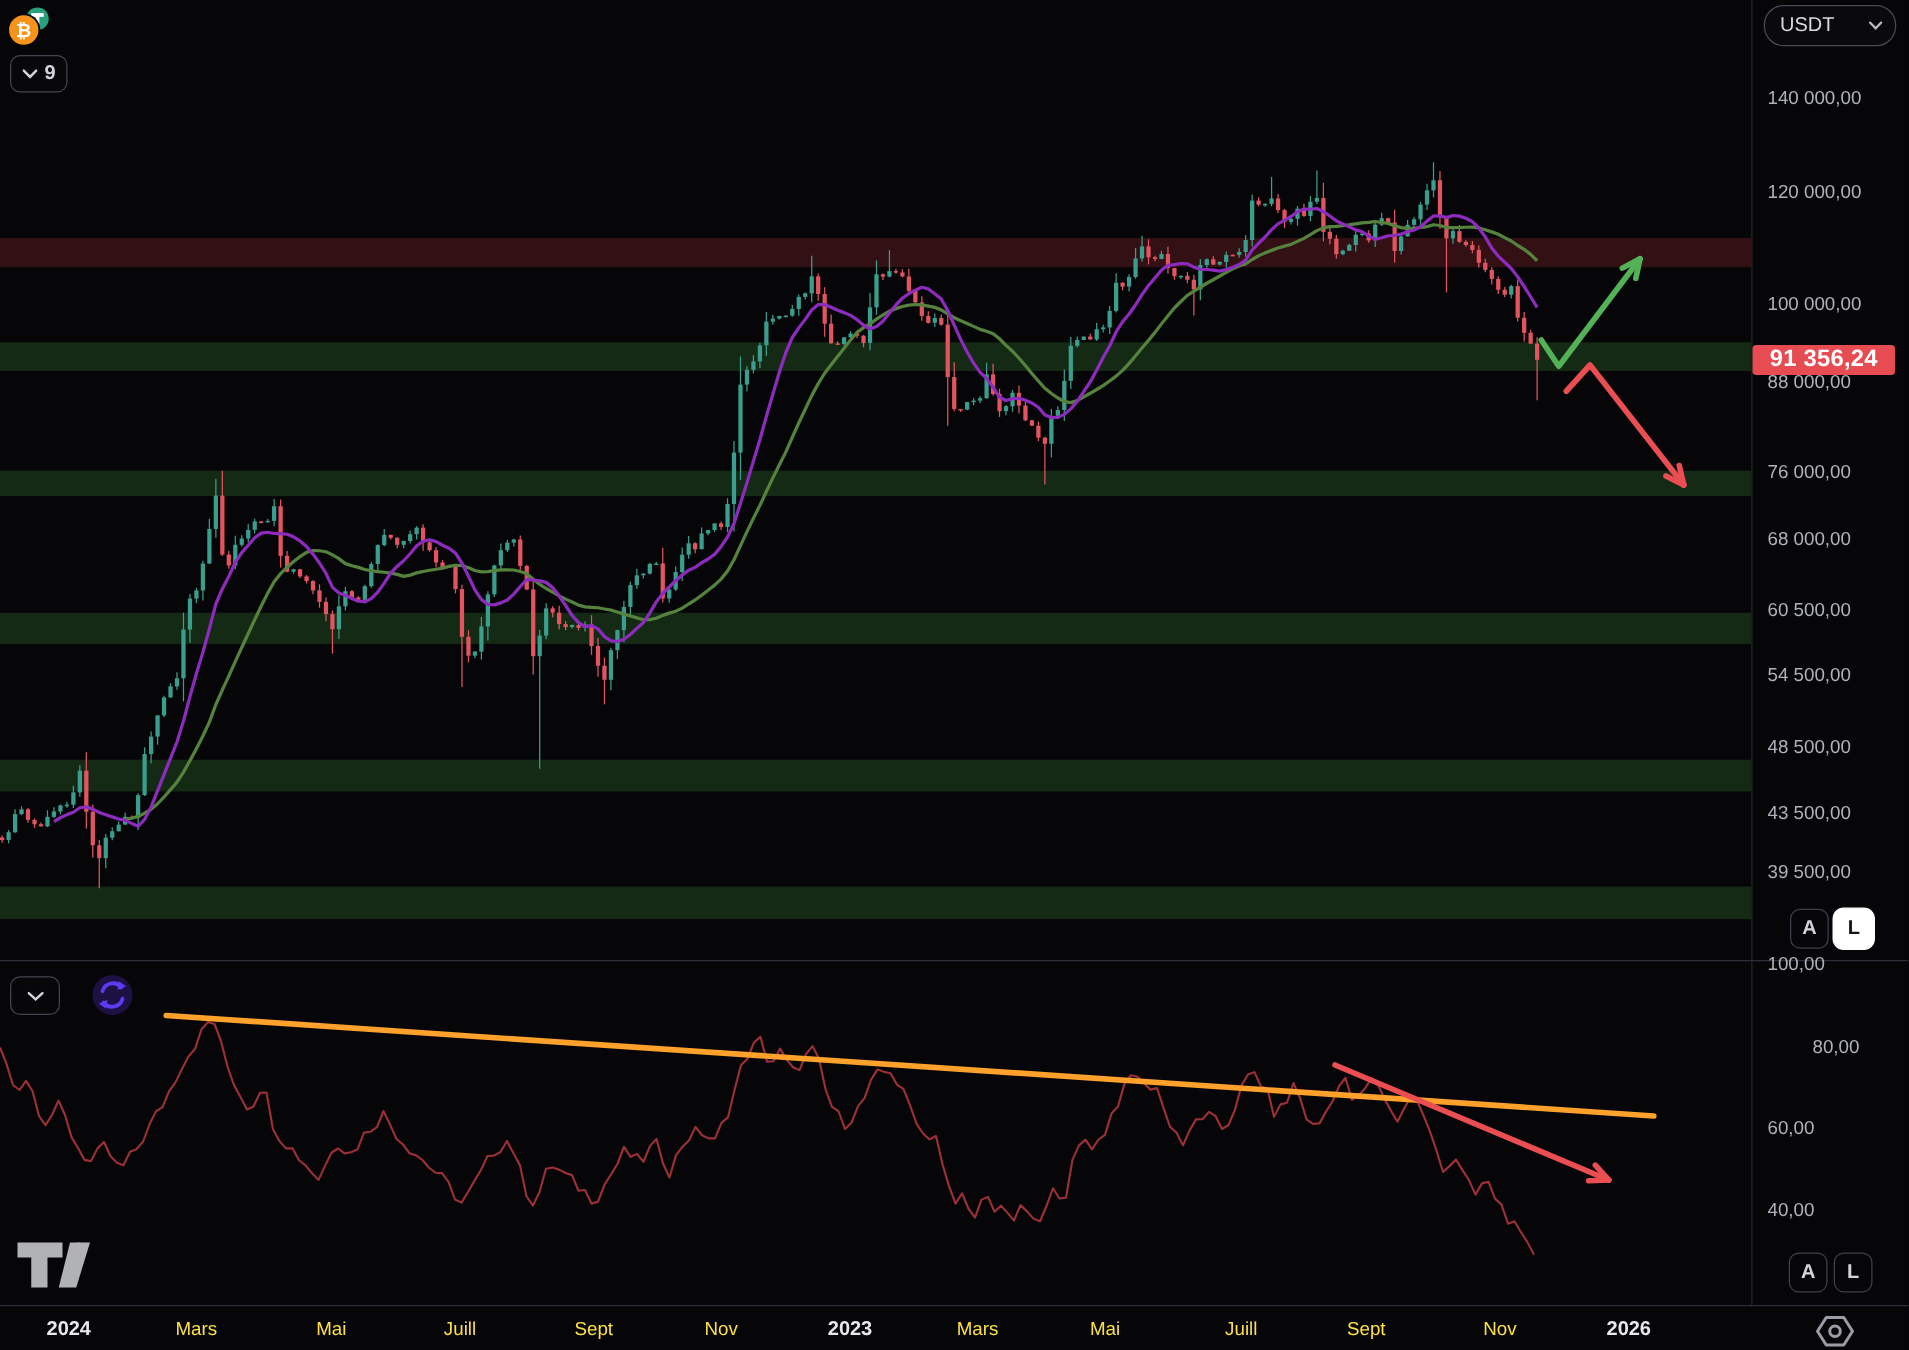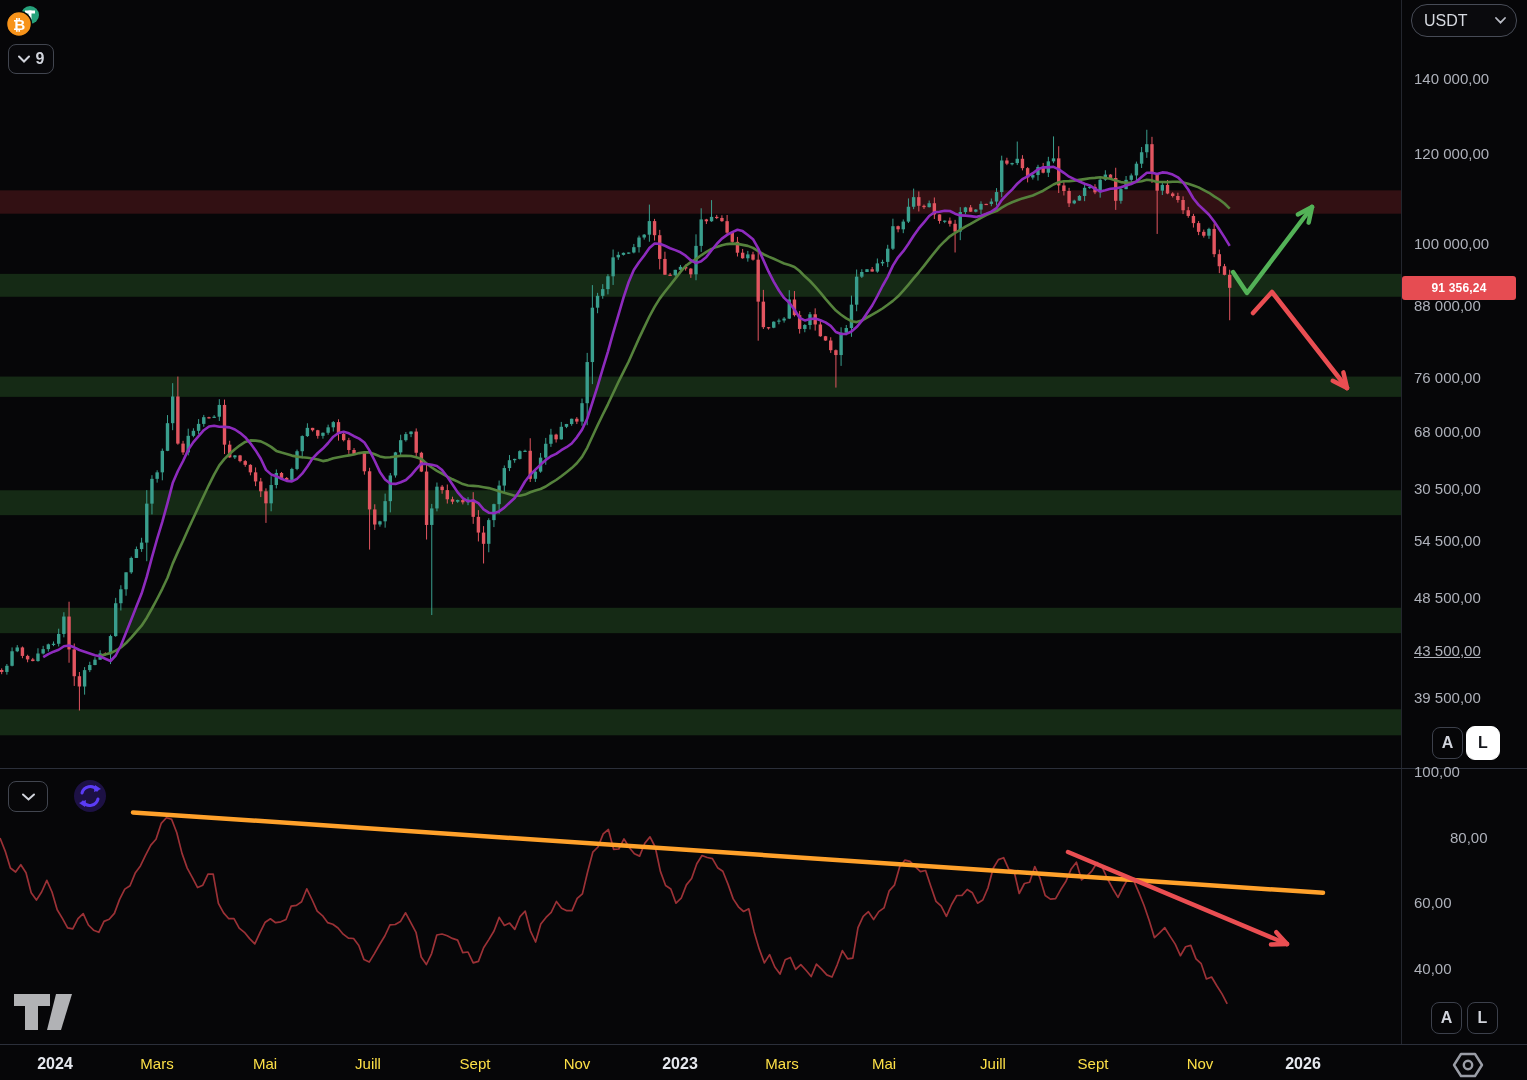--- a/index.html
+++ b/index.html
@@ -19,21 +19,21 @@
   .curr { position:absolute; top:4px; right:10px; width:106px; height:33px; border:1px solid #474b56; border-radius:16px;
           display:flex; align-items:center; justify-content:space-between; padding:0 10px 0 12px; color:#d6d9e0; font-size:16px;
           background:#0a0a0d; z-index:30; cursor:pointer; }
 
   
   .vdivider { position:absolute; top:0; left:1401px; width:1px; height:1044px; background:#23262e; }
   .hdivider { position:absolute; left:0; width:1527px; height:1px; background:#2b2f3a; }
   .tick { position:absolute; left:12px; font-size:15px; color:#aeb1ba; white-space:nowrap; }
   .ttick { position:absolute; top:10px; transform:translateX(-50%); font-size:15px; color:#fde047; }
   .ttick.bold { font-weight:700; color:#e6e8ee; font-size:16px; }
-  .pricetag { position:absolute; left:1402px; width:114px; height:24px; border-radius:3px; color:#fff; font-size:12px; font-weight:600;
+  .pricetag { position:absolute; left:1402px; width:114px; height:24px; border-radius:3px; color:#fff; font-size:19px; font-weight:600;
               display:flex; align-items:center; justify-content:center; letter-spacing:.2px; z-index:5; }
   .albtn { position:absolute; width:31px; height:32px; border:1px solid #3c404b; border-radius:8px; background:transparent;
            color:#d1d4dc; font-size:16px; font-weight:600; display:flex; align-items:center; justify-content:center; cursor:pointer; }
   .albtn.white { background:#ffffff; color:#14161b; border-color:#ffffff; width:34px; height:34px; border-radius:9px; }
 
   .chevbtn { position:absolute; width:40px; height:31px; border:1px solid #41454f; border-radius:8px; background:rgba(8,8,10,.8);
              display:flex; align-items:center; justify-content:center; cursor:pointer; z-index:30; }
   .synbtn { position:absolute; width:34px; height:34px; cursor:pointer; z-index:30; }
   .tvlogo { position:absolute; left:12px; top:990px; width:72px; height:44px; opacity:.85; cursor:pointer; z-index:30; }
   .hexbtn { position:absolute; left:1452px; top:1051px; width:32px; height:28px; cursor:pointer; }
@@ -580,24 +580,24 @@
     </svg>
   </div>
 
   <div id="price-axis" style="position:absolute; top:0; left:1402px; width:125px; height:768px;">
       <div class="tick" style="top: 70px;">140 000,00</div>
       <div class="tick" style="top: 145.41px;">120 000,00</div>
       <div class="tick" style="top: 234.601px;">100 000,00</div>
       <div class="tick" style="top: 297.136px;">88 000,00</div>
       <div class="tick" style="top: 368.854px;">76 000,00</div>
       <div class="tick" style="top: 423.265px;">68 000,00</div>
-      <div class="tick" style="top: 480.435px;">30 500,00</div>
+      <div class="tick" style="top: 480.435px;">60 500,00</div>
       <div class="tick" style="top: 531.528px;">54 500,00</div>
       <div class="tick" style="top: 588.586px;">48 500,00</div>
-      <div class="tick" style="top: 641.812px; text-decoration: underline;">43 500,00</div>
+      <div class="tick" style="top: 641.812px;">43 500,00</div>
       <div class="tick" style="top: 689px;">39 500,00</div>
     </div>
   <div id="price-tag" class="pricetag" style="top: 275.826px; background: rgb(230, 76, 82);">
       <span>91 356,24</span>
     </div>
   <div class="albtn" style="left:1432px; top:727px;">
       <span>A</span>
     </div>
   <div class="albtn white" style="left:1466px; top:726px;">
       <span>L</span>

